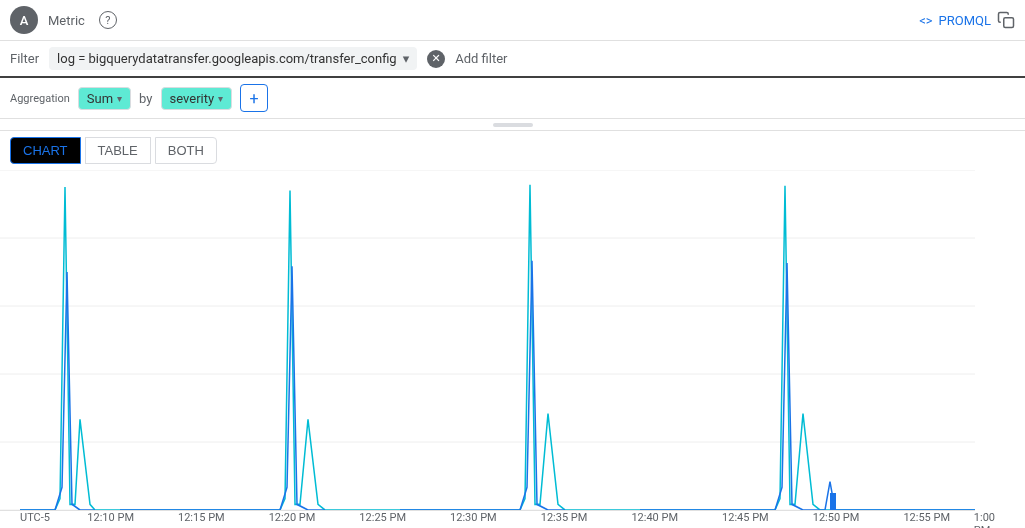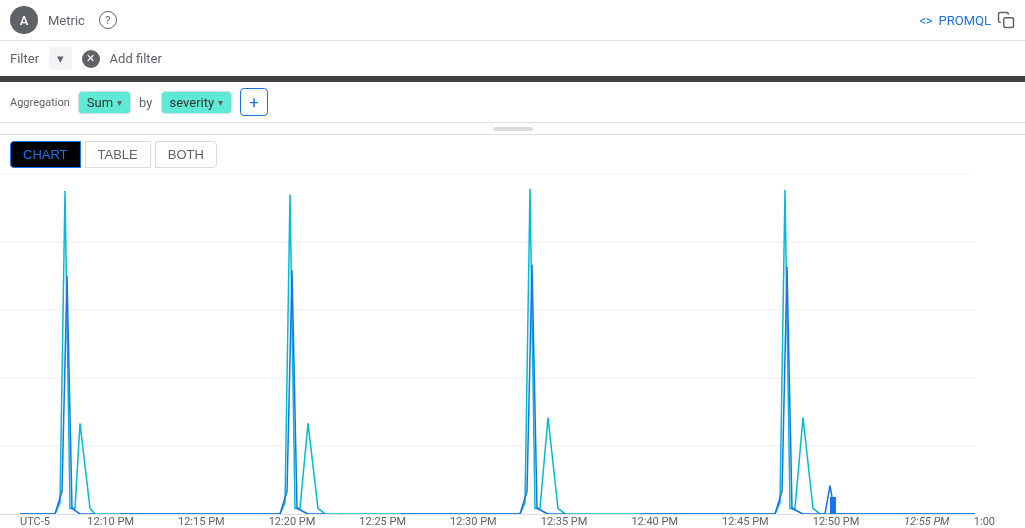--- a/index.html
+++ b/index.html
@@ -6,21 +6,21 @@
     body { font-family: 'Roboto', Arial, sans-serif; font-size: 13px; background: #fff; color: #333; width: 1025px; height: 528px; overflow: hidden; }
 
     .top-bar { display: flex; align-items: center; padding: 6px 10px; border-bottom: 1px solid #e0e0e0; gap: 10px; }
     .avatar { width: 28px; height: 28px; background: #5f6368; border-radius: 50%; display: flex; align-items: center; justify-content: center; color: #fff; font-size: 13px; font-weight: 500; flex-shrink: 0; }
     .metric-label { color: #5f6368; font-size: 13px; }
     .metric-value { color: #1a73e8; font-size: 13px; cursor: pointer; }
     .metric-dropdown { color: #1a73e8; cursor: pointer; margin-left: 2px; }
     .help-icon { width: 18px; height: 18px; border-radius: 50%; border: 1px solid #5f6368; color: #5f6368; display: flex; align-items: center; justify-content: center; font-size: 11px; cursor: pointer; margin-left: 4px; }
     .promql-btn { margin-left: auto; display: flex; align-items: center; gap: 6px; color: #1a73e8; font-size: 13px; cursor: pointer; }
 
-    .filter-row { display: flex; align-items: center; padding: 6px 10px; gap: 10px; border-bottom: 6px solid #404040; }
+    .filter-row { display: flex; align-items: center; padding: 6px 10px; gap: 10px; border-bottom: 2px solid #404040; }
     .filter-label { color: #5f6368; font-size: 13px; }
     .filter-chip { display: flex; align-items: center; background: #f1f3f4; border-radius: 4px; padding: 4px 8px; gap: 6px; font-size: 13px; }
     .filter-chip-text { color: #333; }
     .filter-chip-dropdown { color: #5f6368; cursor: pointer; }
     .filter-clear { width: 18px; height: 18px; border-radius: 50%; background: #5f6368; color: #fff; display: flex; align-items: center; justify-content: center; font-size: 11px; cursor: pointer; }
     .add-filter { color: #5f6368; font-size: 13px; cursor: pointer; }
 
     .agg-row { display: flex; align-items: center; padding: 6px 10px; gap: 8px; border-bottom: 1px solid #e0e0e0; }
     .agg-label { color: #5f6368; font-size: 11px; }
     .agg-select { display: flex; align-items: center; border: 1px solid #dadce0; border-radius: 4px; padding: 3px 8px; font-size: 13px; gap: 4px; cursor: pointer; background: #5eead4; }
@@ -64,20 +64,21 @@
     <svg width="18" height="18" viewBox="0 0 24 24" fill="none" stroke="#5f6368" stroke-width="2">
       <rect x="9" y="9" width="13" height="13" rx="2" ry="2"></rect>
       <path d="M5 15H4a2 2 0 0 1-2-2V4a2 2 0 0 1 2-2h9a2 2 0 0 1 2 2v1"></path>
     </svg>
   </div>
 </div>
 
 <div class="filter-row">
   <span class="filter-label">Filter</span>
   <div class="filter-chip">
+    <span class="filter-chip-text">log = bigquerydatatransfer.googleapis.com/transfer_config</span>
     <span class="filter-chip-dropdown">▾</span>
   </div>
   <div class="filter-clear">✕</div>
   <span class="add-filter">Add filter</span>
 </div>
 
 <div class="agg-row">
   <span class="agg-label">Aggregation</span>
   <div class="agg-select">
     <span>Sum</span>
@@ -219,20 +220,20 @@
   <span class="x-label" style="position:absolute;left:0%;font-size:11px;color:#5f6368;transform:translateX(0);">UTC-5</span>
   <span class="x-label" style="position:absolute;left:9.3%;font-size:11px;color:#5f6368;transform:translateX(-50%);">12:10 PM</span>
   <span class="x-label" style="position:absolute;left:18.6%;font-size:11px;color:#5f6368;transform:translateX(-50%);">12:15 PM</span>
   <span class="x-label" style="position:absolute;left:27.9%;font-size:11px;color:#5f6368;transform:translateX(-50%);">12:20 PM</span>
   <span class="x-label" style="position:absolute;left:37.2%;font-size:11px;color:#5f6368;transform:translateX(-50%);">12:25 PM</span>
   <span class="x-label" style="position:absolute;left:46.5%;font-size:11px;color:#5f6368;transform:translateX(-50%);">12:30 PM</span>
   <span class="x-label" style="position:absolute;left:55.8%;font-size:11px;color:#5f6368;transform:translateX(-50%);">12:35 PM</span>
   <span class="x-label" style="position:absolute;left:65.1%;font-size:11px;color:#5f6368;transform:translateX(-50%);">12:40 PM</span>
   <span class="x-label" style="position:absolute;left:74.4%;font-size:11px;color:#5f6368;transform:translateX(-50%);">12:45 PM</span>
   <span class="x-label" style="position:absolute;left:83.7%;font-size:11px;color:#5f6368;transform:translateX(-50%);">12:50 PM</span>
-  <span class="x-label" style="position:absolute;left:93%;font-size:11px;color:#5f6368;transform:translateX(-50%);font-style:italic;">12:55 PM</span>
+  <span class="x-label" style="position:absolute;left:93%;font-size:11px;color:#5f6368;transform:translateX(-50%);">12:55 PM</span>
   <span class="x-label" style="position:absolute;left:100%;font-size:11px;color:#5f6368;transform:translateX(-100%);">1:00 PM</span>
 </div>
 
 <div class="legend-row">
   
   
 </div>
 
 </body></html>

